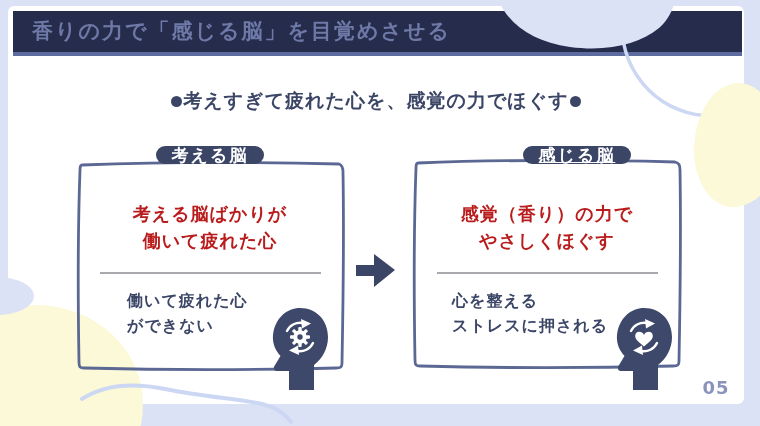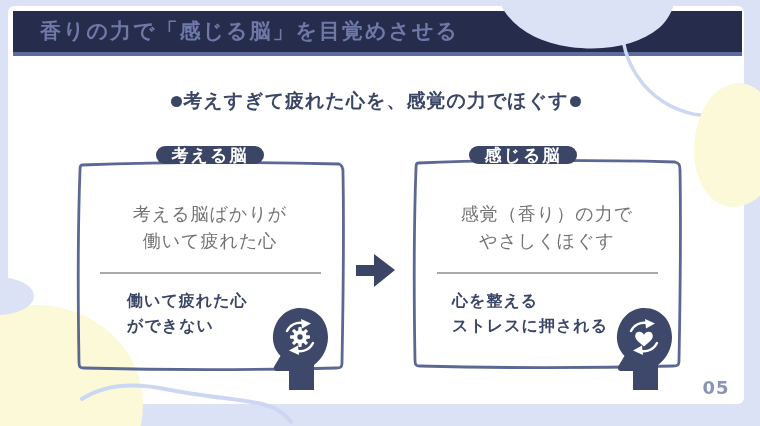--- a/index.html
+++ b/index.html
@@ -8,42 +8,42 @@
     background:#dce2f6;
     font-family:"DejaVu Sans","Liberation Sans",sans-serif;
   }
   .abs{position:absolute;}
   
   .card{left:8px; top:6px; width:736px; height:398px; background:#ffffff; border-radius:6px; z-index:1;}
   .deco-z2{z-index:2;}
   .header-bar{left:13px; top:11px; width:729px; height:41px; background:#262c4b; z-index:3;}
   .header-line{left:13px; top:52px; width:729px; height:4px; background:#5d6b9e; z-index:3;}
   .header-title{
-    left:40px; top:11px; height:41px; line-height:41px; z-index:3;
+    left:32px; top:11px; height:41px; line-height:41px; z-index:3;
     color:#6e79a8; font-size:21px; font-weight:bold; letter-spacing:2px; white-space:nowrap;
   }
   .deco-z4{z-index:4;}
   .deco-z5{z-index:5;}
   .content{z-index:6;}
 
   .subtitle-row{
     left:8px; top:88px; width:736px; display:flex; align-items:center; justify-content:center; gap:1px;
   }
   .subtitle-dot{width:11px; height:11px; border-radius:50%; background:#3b4566;}
   .subtitle-text{color:#3b4566; font-size:19px; font-weight:bold; letter-spacing:1px; white-space:nowrap;}
 
   .pill{
     width:108px; height:18px; border-radius:17px; background:#3b4566;
     display:flex; align-items:center; justify-content:center;
     color:#ffffff; font-size:17px; font-weight:bold; letter-spacing:2px;
   }
   .pill-left{left:156px; top:146px;}
-  .pill-right{left:469px; top:146px;}
+  .pill-right{left:523px; top:146px;text-decoration:underline;}
 
-  .main-text{width:270px; text-align:center; color:#737373; font-size:18px; font-weight:normal; line-height:27px; letter-spacing:1px;}
+  .main-text{width:270px; text-align:center; color:#b91c1c; font-size:18px; font-weight:bold; line-height:27px; letter-spacing:1px;}
   .main-left{left:75px; top:200px;}
   .main-right{left:412px; top:200px;}
 
   .divider{height:2px; width:221px; background:#a9a9ad;}
   .divider-left{left:100px; top:272px;}
   .divider-right{left:437px; top:272px;}
 
   .sub-text{color:#3b4566; font-size:16px; font-weight:bold; line-height:25px; letter-spacing:1px; text-align:left;}
   .sub-left{left:127px; top:288px;}
   .sub-right{left:452px; top:288px;}

